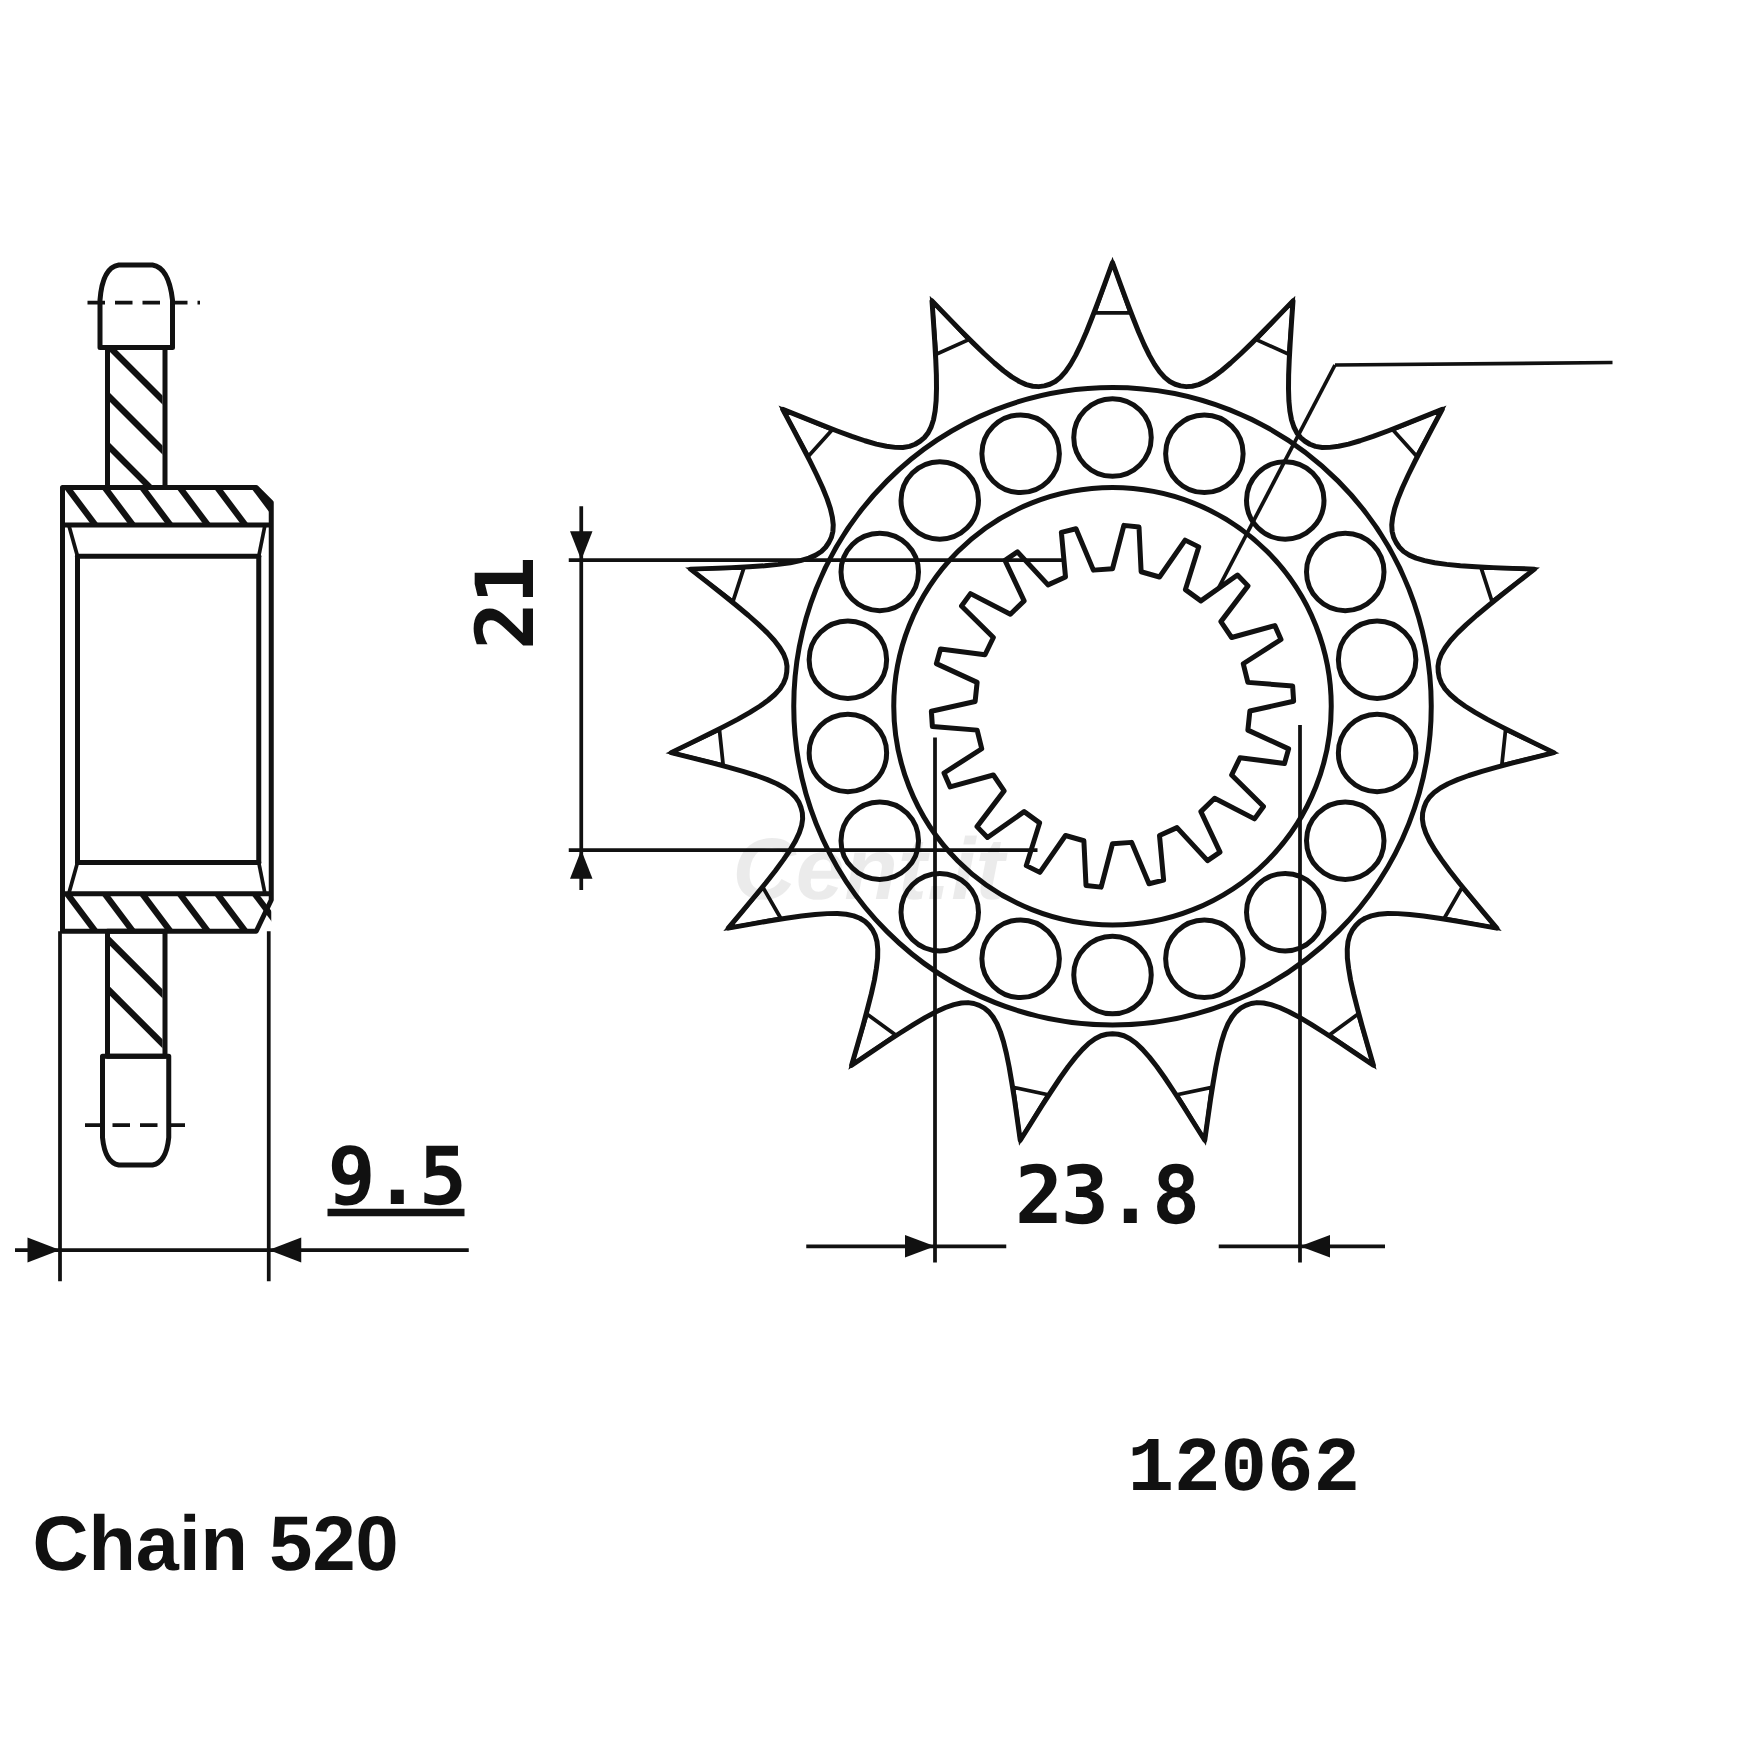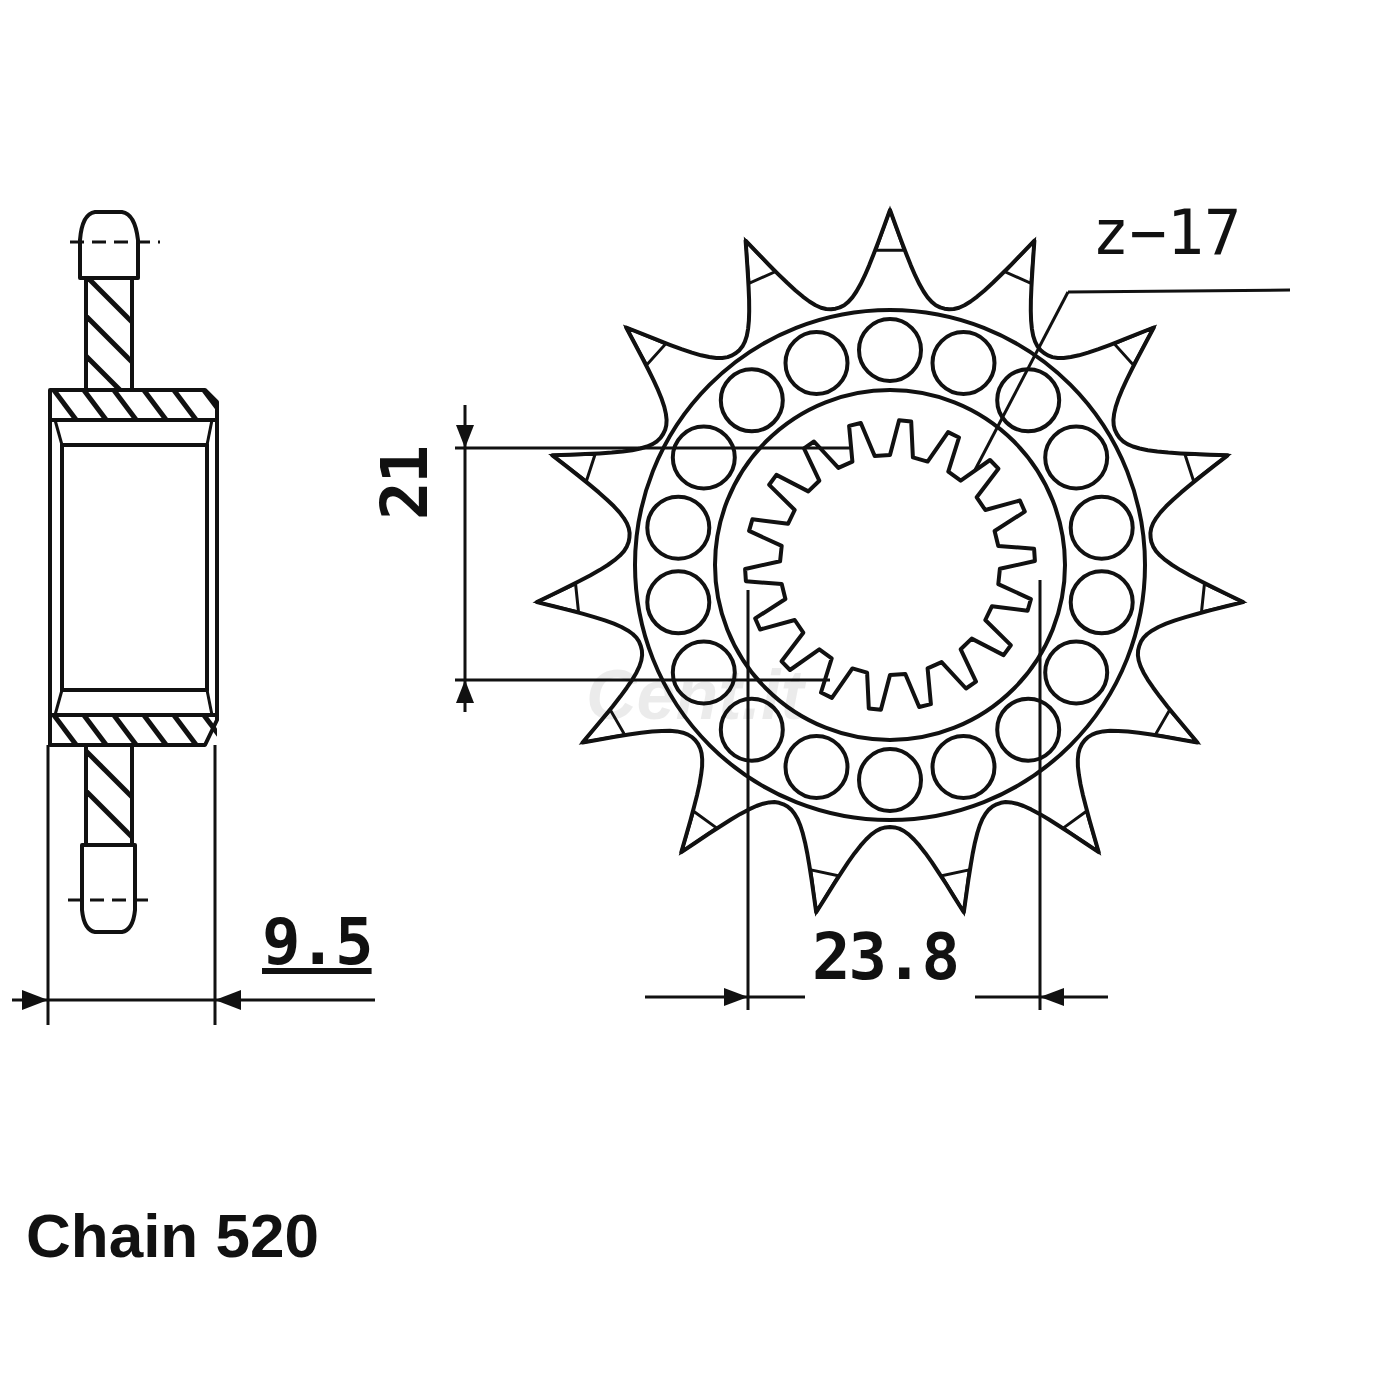--- a/index.html
+++ b/index.html
@@ -150,19 +150,19 @@
       <path d="M748,997 L724,988 L724,1006 Z" fill="#111"></path>
       <path d="M1040,997 L1064,988 L1064,1006 Z" fill="#111"></path>
     </g>
 
     <g>
       <line class="thin" x1="1068" y1="292" x2="1290" y2="290"></line>
       <line class="thin" x1="1068" y1="292" x2="975" y2="470"></line>
     </g>
   </svg>
 
-  <div class="lbl zlbl" style="left:1092px; top:196px;">z−17</div>
   <div class="lbl dim" style="left:368px; top:520px; transform:rotate(-90deg); transform-origin:left top;">21</div>
   <div class="lbl dim" style="left:812px; top:920px; ">23.8</div>
   <div class="lbl dim" style="left:262px; top:905px;text-decoration:underline;">9.5</div>
+  <div class="lbl partno" style="left:902px; top:1140px;">12062</div>
   <div class="lbl chain" style="left:26px; top:1200px;">Chain 520</div>
   <div class="lbl wm" style="left:570px; top:655px;margin-left:16px;">Cent.it</div>
 </div>
 
 </body></html>

